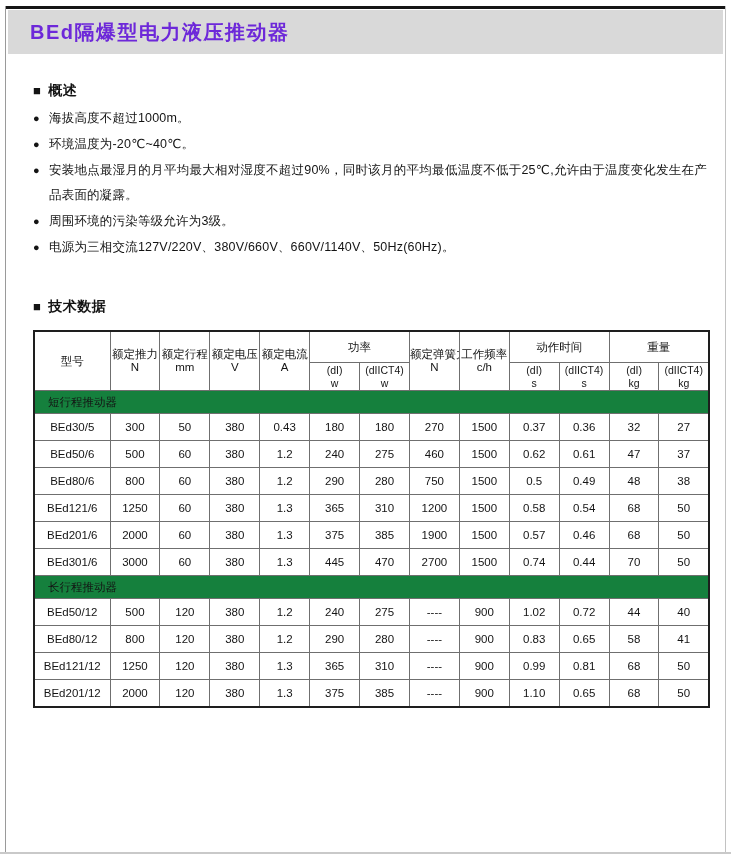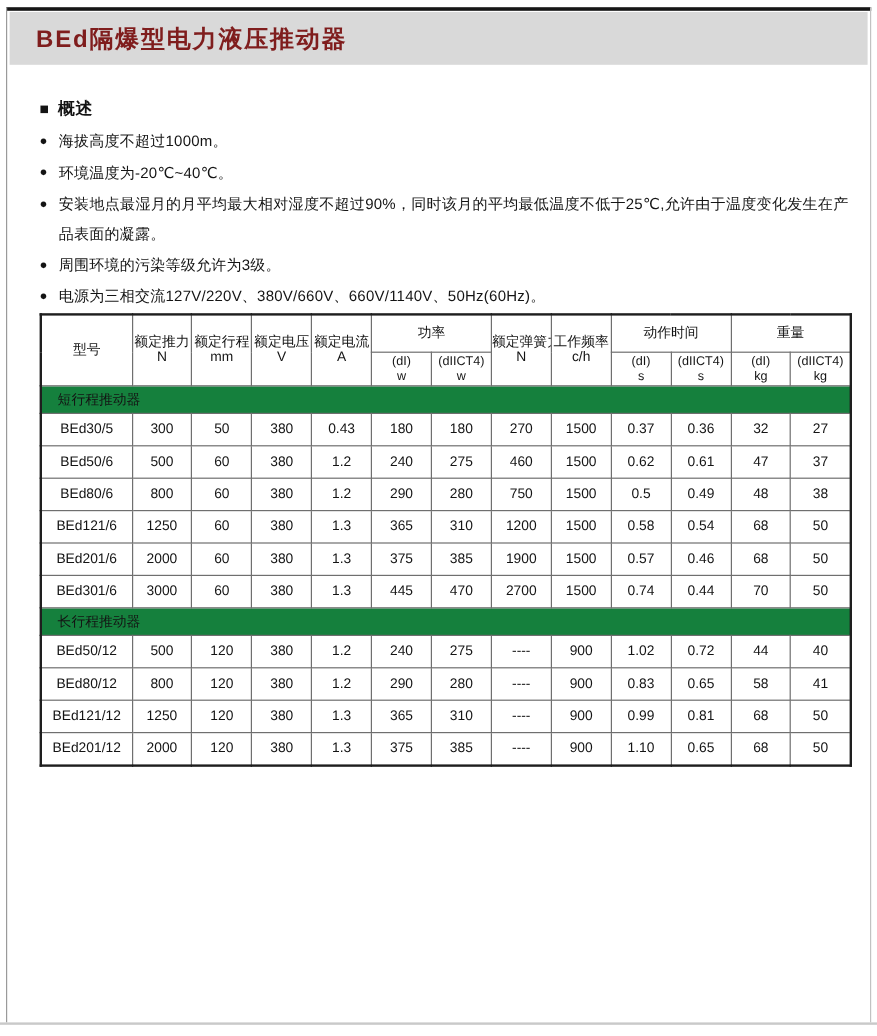--- a/index.html
+++ b/index.html
@@ -32,21 +32,21 @@
     display: flex;
     align-items: center;
     box-sizing: border-box;
     padding-left: 22px;
   }
   .title-band h1 {
     margin: 0;
     font-size: 20px;
     font-weight: bold;
     letter-spacing: 1.5px;
-    color: #7f1d1d;
+    color: #6d28d9;
   }
 
   .content {
     position: absolute;
     left: 33px; top: 82px;
     width: 674px;
   }
 
   .sec-heading {
     font-size: 14px;
@@ -151,20 +151,23 @@
         <li>
           <span class="bullet">●</span>
           <span class="cond-text">周围环境的污染等级允许为3级。</span>
         </li>
         <li>
           <span class="bullet">●</span>
           <span class="cond-text">电源为三相交流127V/220V、380V/660V、660V/1140V、50Hz(60Hz)。</span>
         </li>
       </ul>
 
+    <div class="sec-heading tech-heading">
+      <span class="marker">■</span><span>技术数据</span>
+    </div>
 
     <table class="tech">
       <colgroup>
           <col style="width: 76px;">
           <col style="width: 49.9167px;">
           <col style="width: 49.9167px;">
           <col style="width: 49.9167px;">
           <col style="width: 49.9167px;">
           <col style="width: 49.9167px;">
           <col style="width: 49.9167px;">

